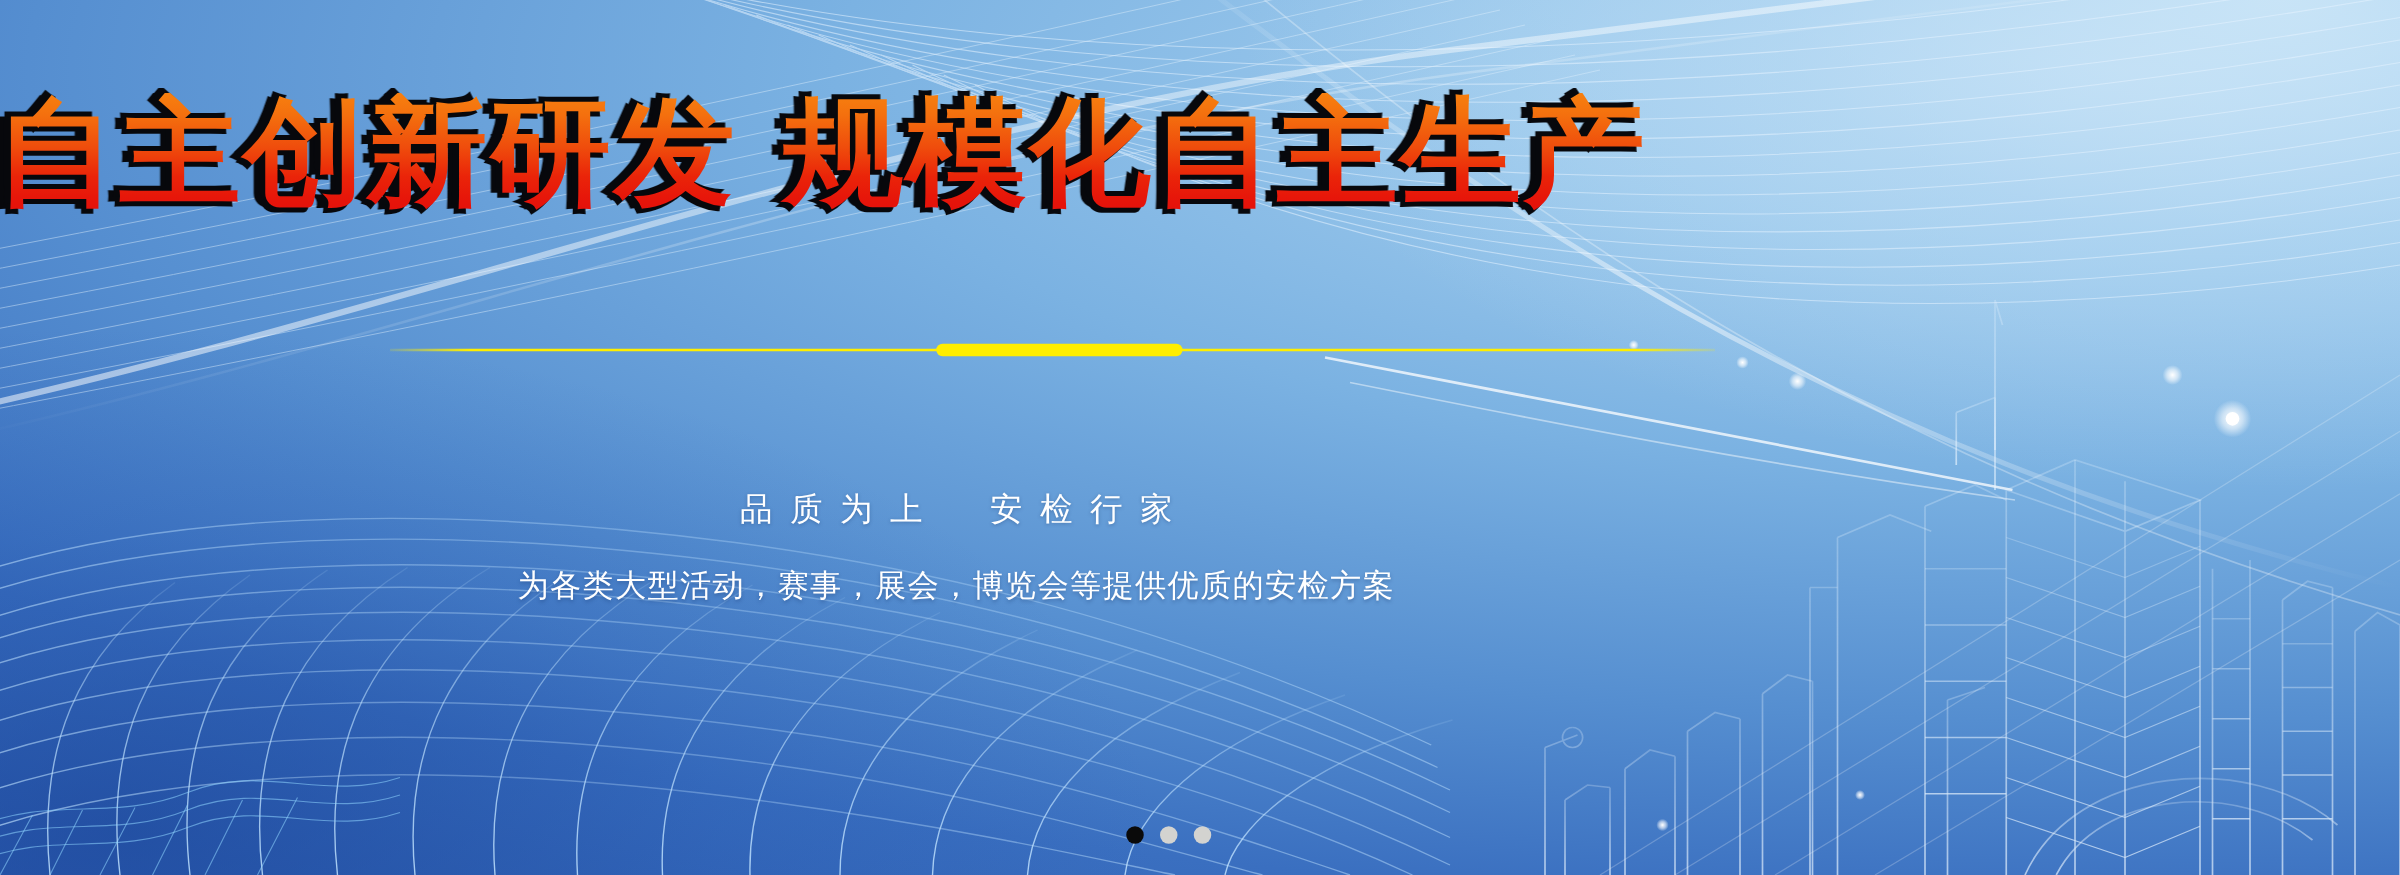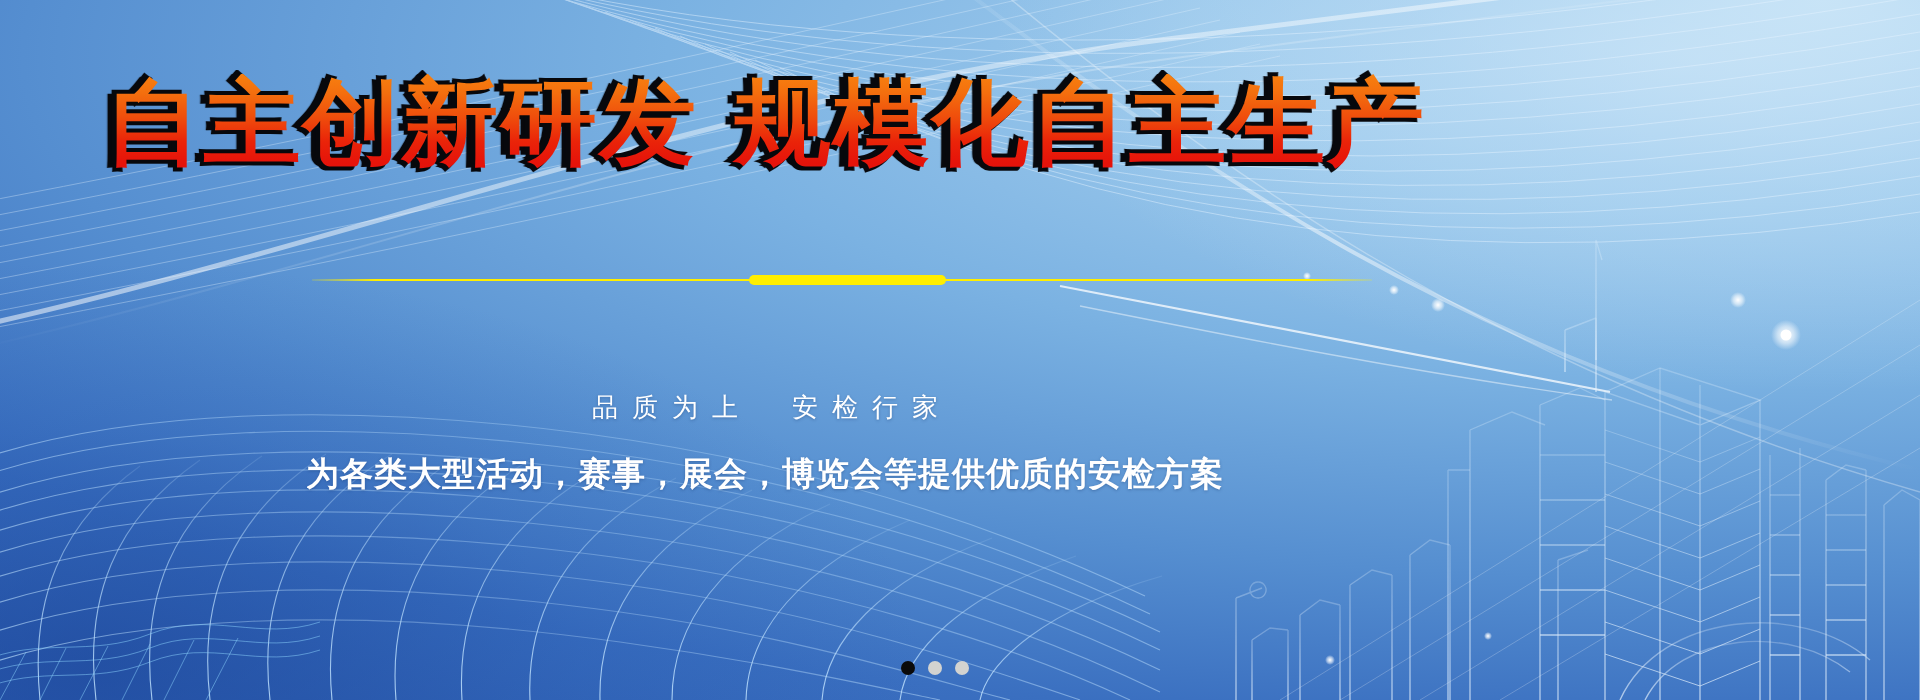--- a/index.html
+++ b/index.html
@@ -21,22 +21,22 @@
     background:
       radial-gradient(70% 90% at 95% 0%, rgba(205,231,248,.85) 0%, rgba(190,223,246,.45) 30%, rgba(255,255,255,0) 62%),
       radial-gradient(60% 80% at 5% 95%, rgba(24,66,150,.55) 0%, rgba(30,80,170,.22) 42%, rgba(0,0,0,0) 72%);
   }
 
   
   .layer{ position:absolute; inset:0; width:1920px; height:700px; pointer-events:none; }
 
   
   .headline-wrap{
-    position:absolute; left:0; top:74px; width:1530px;
-    text-align:center;
+    position:absolute; left:16px; top:74px; width:1530px;
+    text-align:left;
   }
   .headline{
     display:inline-block;
     font-family:"DejaVu Sans","Liberation Sans",sans-serif;
     font-weight:bold;
     font-size:94px;
     line-height:1.05;
     letter-spacing:2px;
     white-space:nowrap;
     background:linear-gradient(180deg,
@@ -70,21 +70,21 @@
     text-align:center; color:#ffffff;
     font-family:"DejaVu Sans","Liberation Sans",sans-serif;
     font-size:26px; font-weight:500; letter-spacing:14px;
     text-indent:14px;
     text-shadow:0 1px 3px rgba(20,50,100,.35);
   }
   .sub2{
     position:absolute; top:452px; left:0; width:1530px;
     text-align:center; color:#ffffff;
     font-family:"DejaVu Sans","Liberation Sans",sans-serif;
-    font-size:33px; font-weight:700; letter-spacing:1px;
+    font-size:25px; font-weight:400; letter-spacing:1px;
     text-shadow:0 1px 3px rgba(20,50,100,.35);
   }
 
   
   .dots{
     position:absolute; top:661px; left:0; width:1870px;
     display:flex; justify-content:center; gap:13px;
   }
   .dot{ width:14px; height:14px; border-radius:50%; background:#d3d3d0; cursor:pointer; }
   .dot.active{ background:#0a0a0a; }

